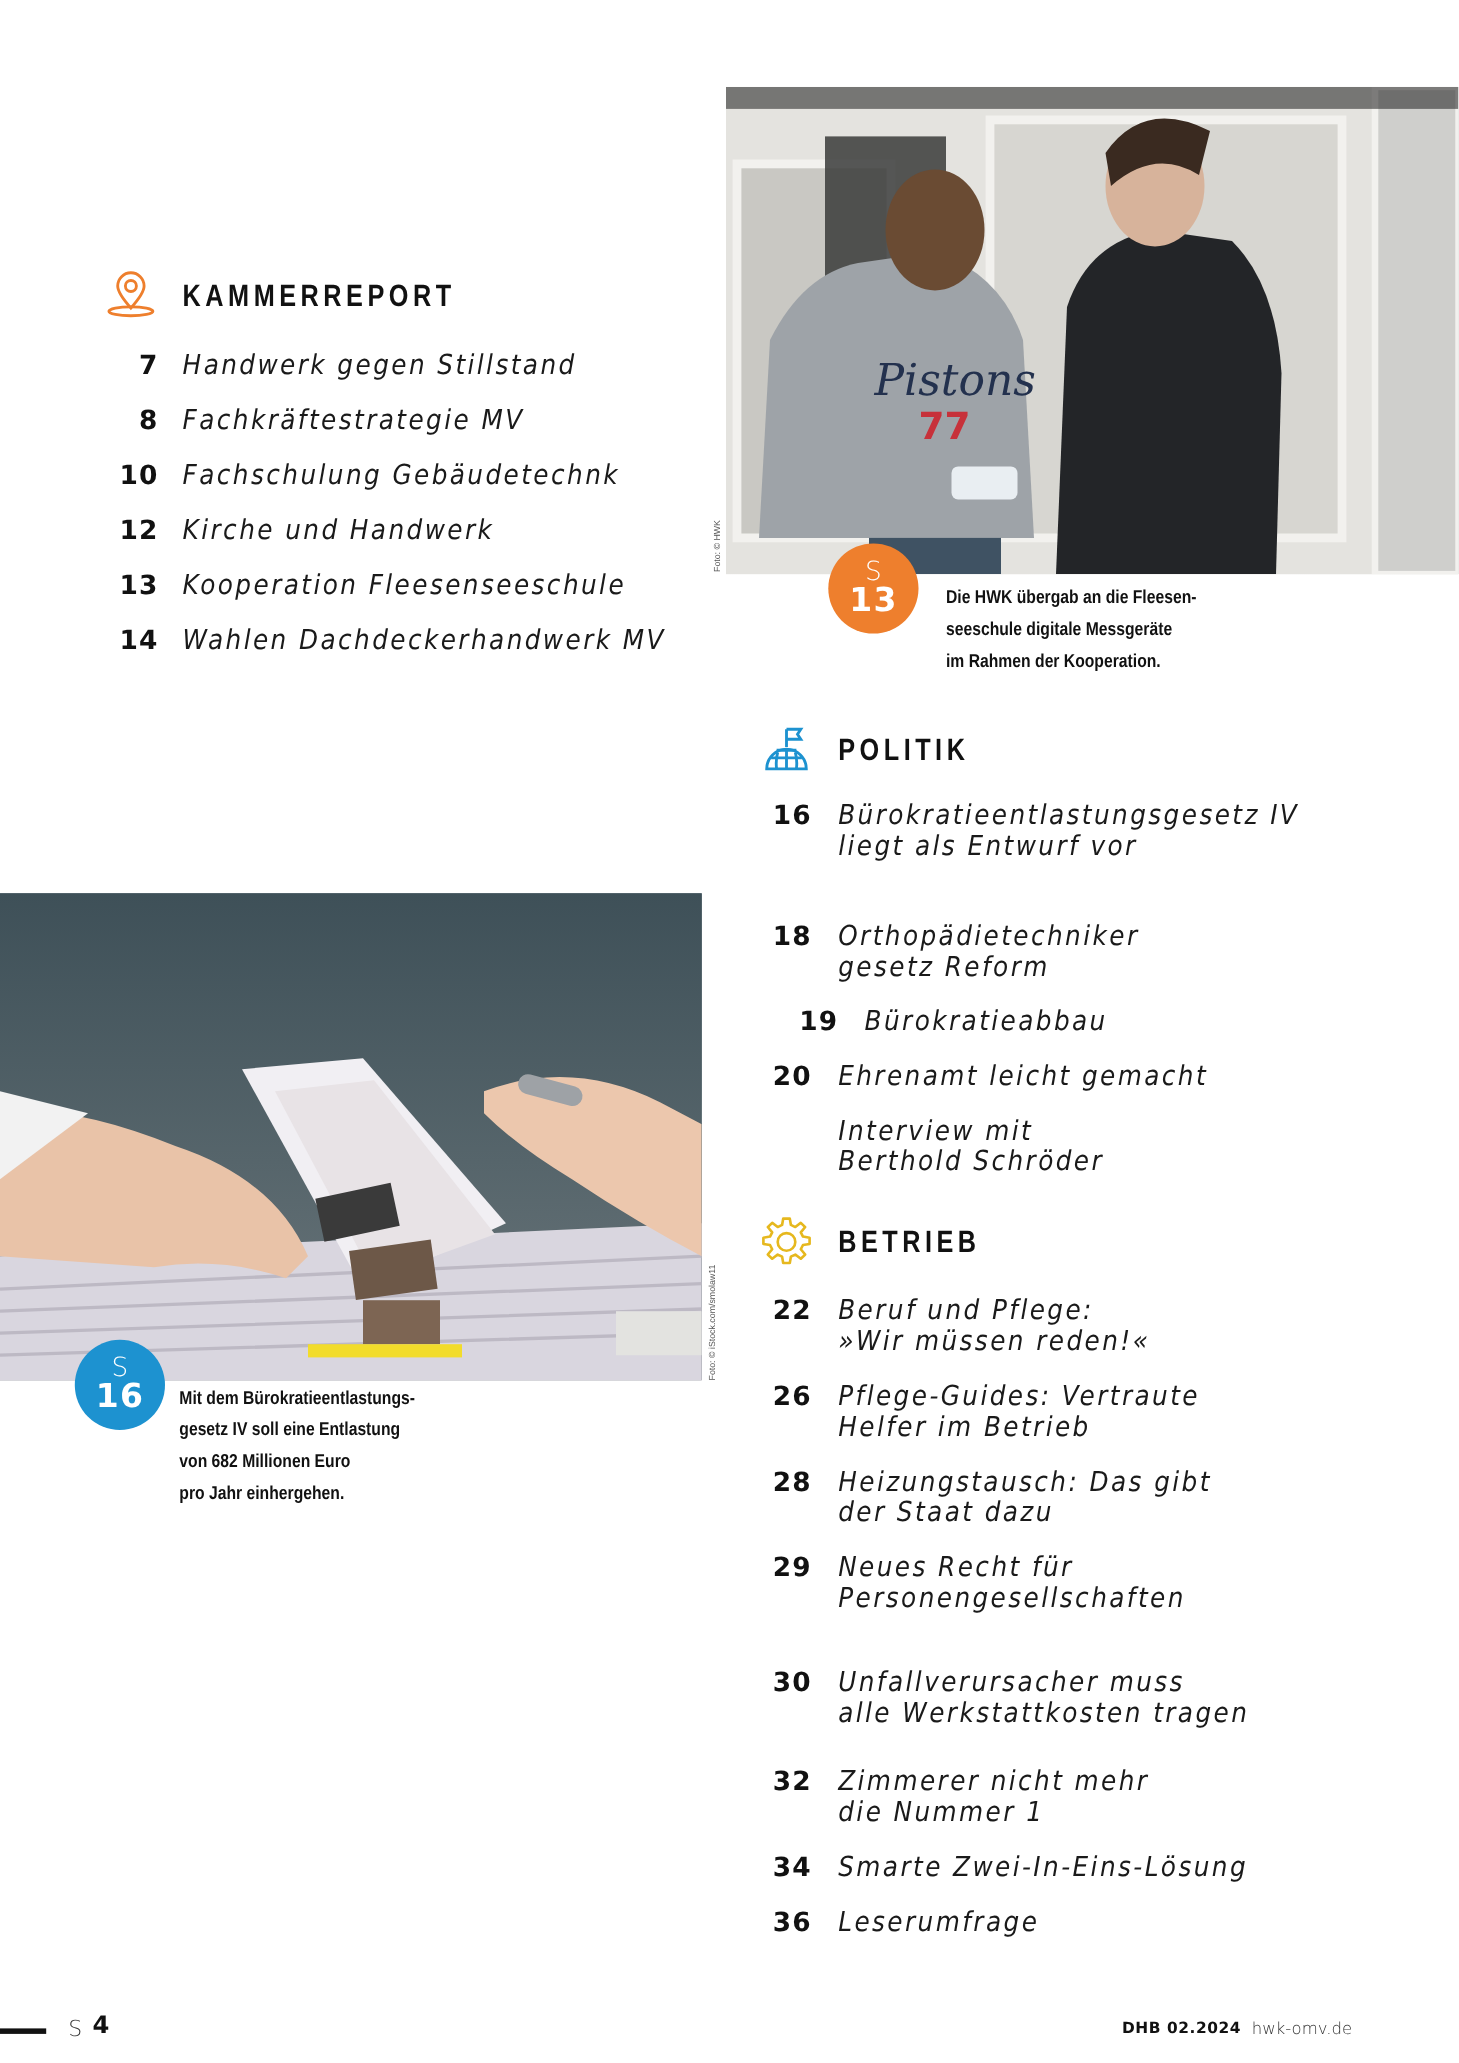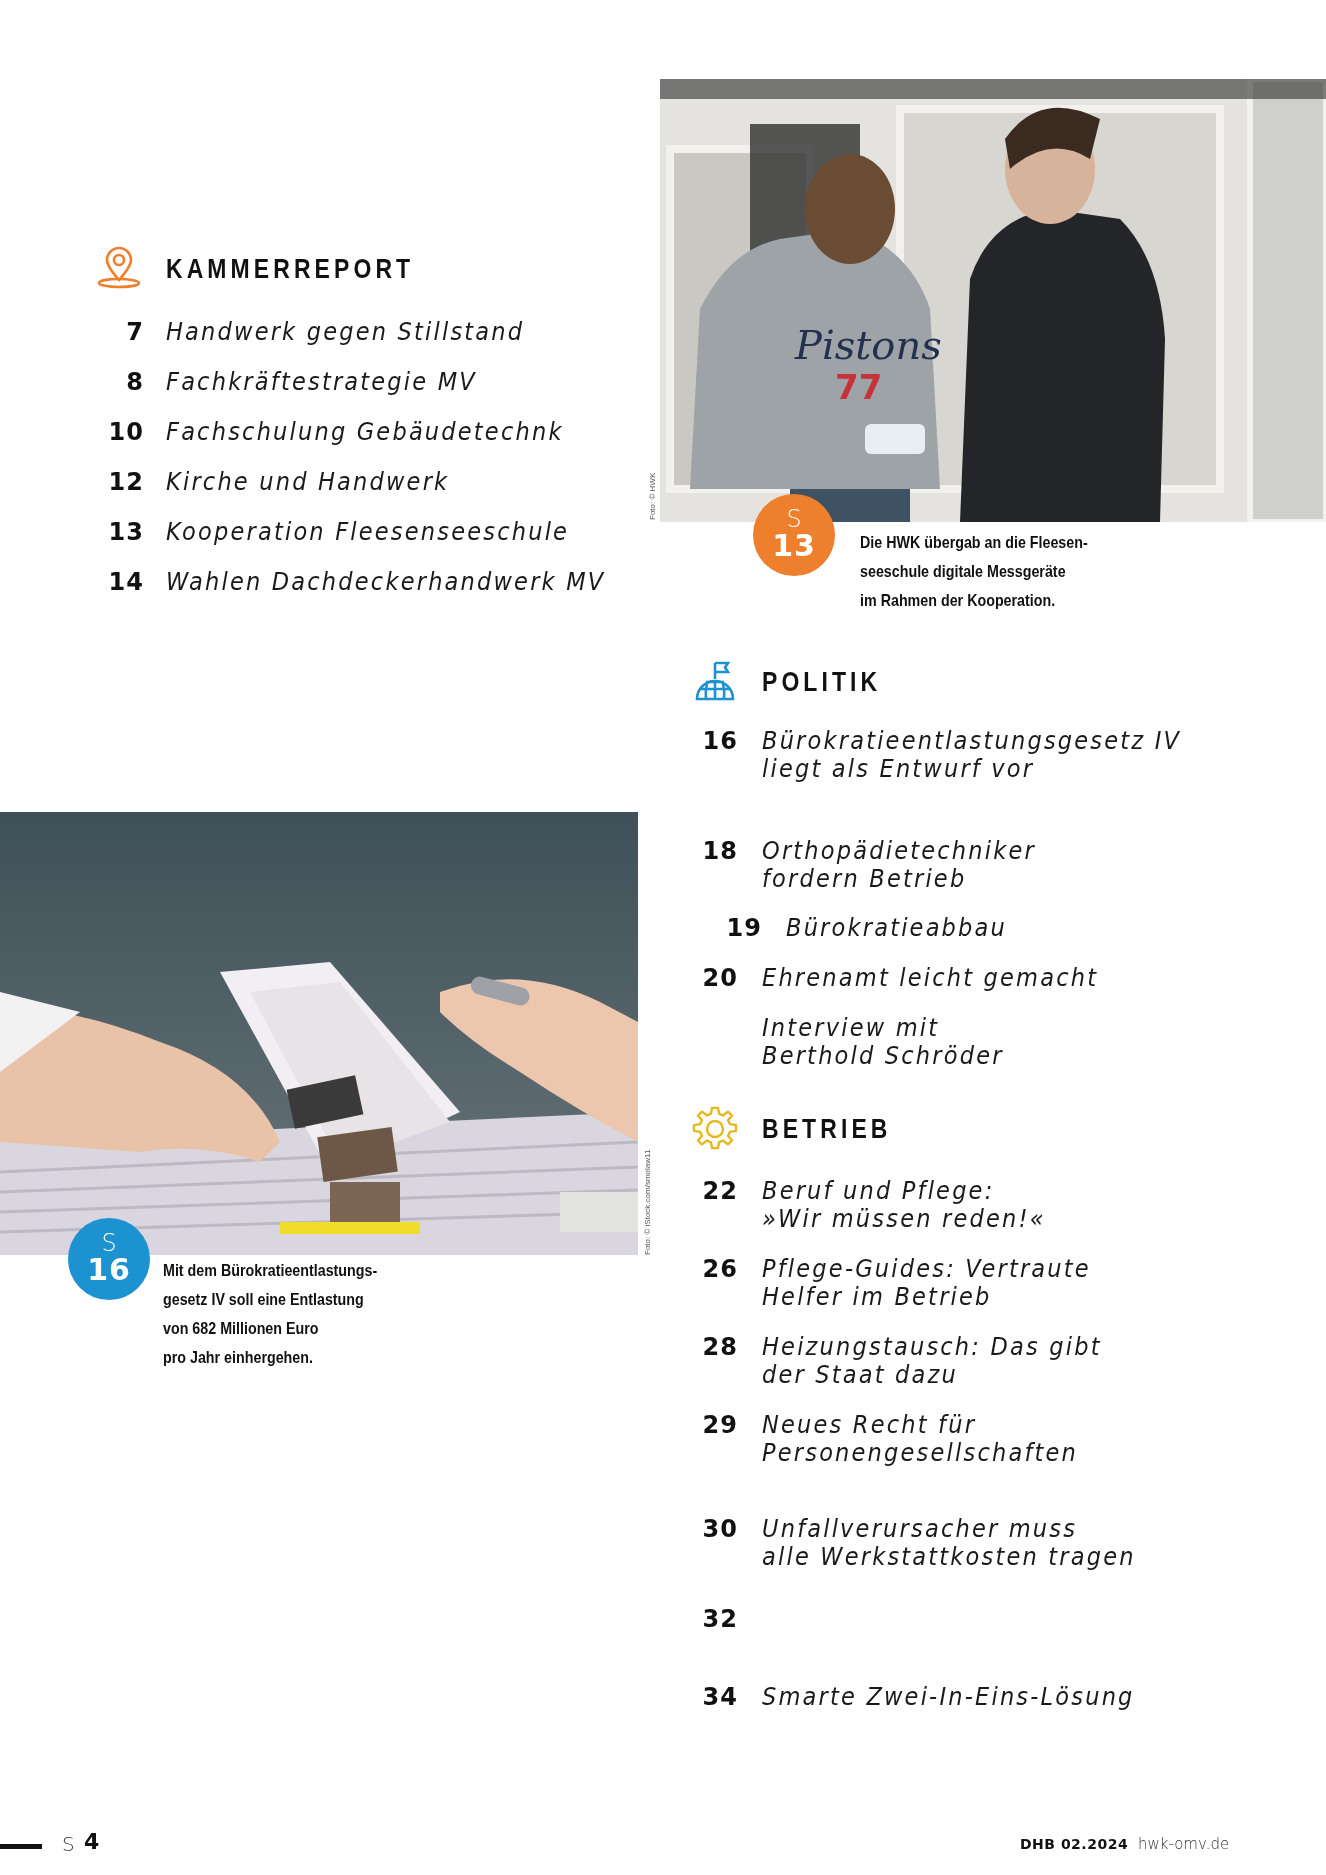--- a/index.html
+++ b/index.html
@@ -132,21 +132,21 @@
 
 <ul class="toc" id="toc-politik">
   <li class="toc-item" style="height:78px;">
       <span class="toc-num">16</span>
       <span class="toc-title">Bürokratieentlastungsgesetz IV
 liegt als Entwurf vor</span>
     </li>
   <li class="toc-item" style="height:77px;margin-top:32px;">
       <span class="toc-num">18</span>
       <span class="toc-title">Orthopädietechniker
-fordern Betrieb</span>
+gesetz Reform</span>
     </li>
   <li class="toc-item" style="height:50px;margin-left:24px;">
       <span class="toc-num">19</span>
       <span class="toc-title">Bürokratieabbau</span>
     </li>
   <li class="toc-item" style="height:50px;">
       <span class="toc-num">20</span>
       <span class="toc-title">Ehrenamt leicht gemacht</span>
     </li>
   <li class="toc-item" style="height:60px;">
@@ -223,24 +223,30 @@
       <span class="toc-title">Neues Recht für
 Personengesellschaften</span>
     </li>
   <li class="toc-item" style="height:78px;margin-top:26px;">
       <span class="toc-num">30</span>
       <span class="toc-title">Unfallverursacher muss
 alle Werkstattkosten tragen</span>
     </li>
   <li class="toc-item" style="height:78px;margin-top:12px;">
       <span class="toc-num">32</span>
+      <span class="toc-title">Zimmerer nicht mehr
+die Nummer 1</span>
     </li>
   <li class="toc-item" style="height:50px;">
       <span class="toc-num">34</span>
       <span class="toc-title">Smarte Zwei-In-Eins-Lösung</span>
+    </li>
+  <li class="toc-item" style="height:50px;">
+      <span class="toc-num">36</span>
+      <span class="toc-title">Leserumfrage</span>
     </li>
 </ul>
 
 <div class="footer-rule"></div>
 <span class="footer-s">S</span>
 <span class="footer-page">4</span>
 <span class="footer-mag">DHB 02.2024</span>
 <span class="footer-url">hwk-omv.de</span>
 
 </body></html>

